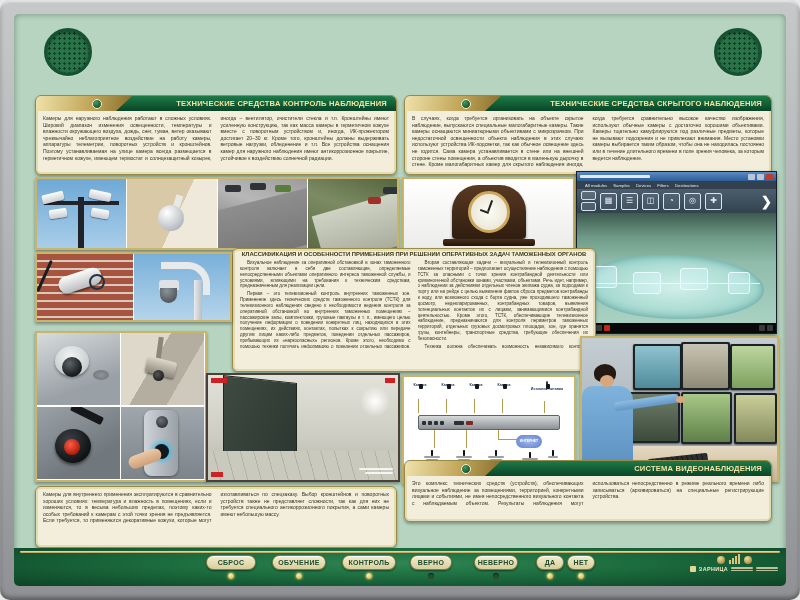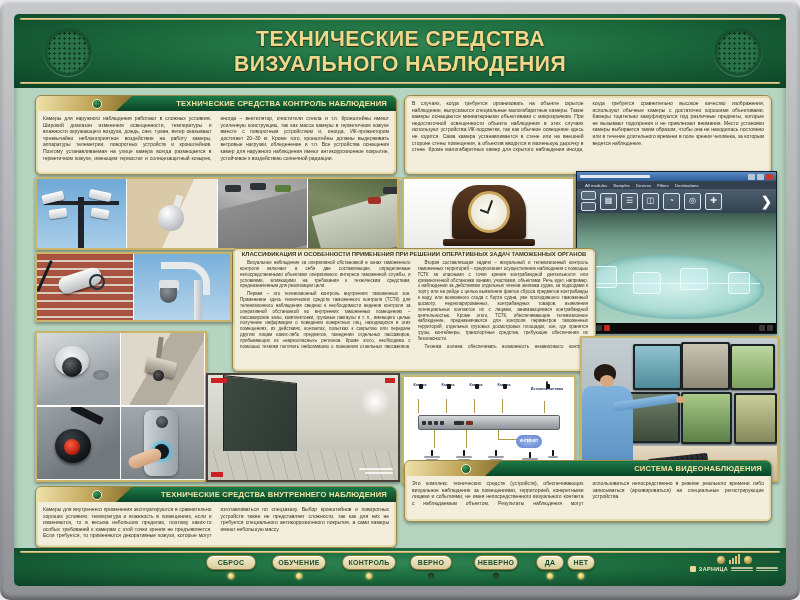--- a/index.html
+++ b/index.html
@@ -155,44 +155,42 @@
   .brand{font-size:5.4px;font-weight:bold;letter-spacing:.4px;color:#f5ecc4;}
   .fine{display:flex;flex-direction:column;gap:1px;}
   .fine i{display:block;width:22px;height:1.5px;background:rgba(240,230,188,.75);border-radius:1px;}
 </style>
 </head>
 <body>
 
 <div id="stand">
   <div class="board"></div>
 
-  <div class="band band-top">
-    <div class="gold-line" style="top:4px;"></div>
-    <div class="gold-line" style="bottom:4px;"></div>
-    <div class="title-wrap">
-      <div class="title-line">ТЕХНИЧЕСКИЕ СРЕДСТВА</div>
-      <div class="title-line">ВИЗУАЛЬНОГО НАБЛЮДЕНИЯ</div>
-    </div>
-  </div>
   <div class="grille" style="left:44px;"></div>
   <div class="grille" style="left:714px;"></div>
 
   <div class="panel" style="left:35px;top:95px;width:360px;height:78px;">
     <div class="panel-header">
       <div class="panel-tab">
           <span class="panel-led"></span>
         </div>
       <span class="panel-title">ТЕХНИЧЕСКИЕ СРЕДСТВА КОНТРОЛЬ НАБЛЮДЕНИЯ</span>
     </div>
     <div class="panel-body">
         <div class="twocol ind">Камеры для наружного наблюдения работают в сложных условиях. Широкий диапазон изменения освещенности, температуры и влажности окружающего воздуха, дождь, снег, туман, ветер оказывают чрезвычайно неблагоприятное воздействие на работу камеры, аппаратуры телеметрии, поворотных устройств и кронштейнов. Поэтому устанавливаемая на улице камера всегда размещается в герметичном кожухе, имеющем термостат и солнцезащитный козырек, иногда – вентилятор, очистители стекла и т.п. Кронштейны имеют усиленную конструкцию, так как масса камеры в герметичном кожухе вместе с поворотным устройством и, иногда, ИК-прожектором достигает 20–30 кг. Кроме того, кронштейны должны выдерживать ветровые нагрузки, обледенение и т.п. Все устройства оснащения камер для наружного наблюдения имеют антикоррозионное покрытие, устойчивое к воздействию солнечной радиации.</div>
       </div>
   </div>
 
   <div class="panel" style="left:404px;top:95px;width:366px;height:78px;">
+    <div class="panel-header">
+      <div class="panel-tab">
+          <span class="panel-led"></span>
+        </div>
+      <span class="panel-title">ТЕХНИЧЕСКИЕ СРЕДСТВА СКРЫТОГО НАБЛЮДЕНИЯ</span>
+    </div>
     <div class="panel-body">
         <div class="twocol ind">В случаях, когда требуется организовать на объекте скрытое наблюдение, выпускаются специальные малогабаритные камеры. Такие камеры оснащаются миниатюрными объективами с микрозрачком. При недостаточной освещенности объекта наблюдения в этих случаях используют устройства ИК-подсветки, так как обычное освещение здесь не годится. Сама камера устанавливается в стене или на внешней стороне стены помещения, а объектив вводится в маленькую дырочку в стене. Кроме малогабаритных камер для скрытого наблюдения иногда, когда требуется сравнительно высокое качество изображения, используют обычные камеры с достаточно хорошими объективами. Камеры тщательно камуфлируются под различные предметы, которые не вызывают подозрения и не привлекают внимания. Место установки камеры выбирается таким образом, чтобы она не находилась постоянно или в течение длительного времени в поле зрения человека, за которым ведется наблюдение.</div>
       </div>
   </div>
 
   <div class="photo-frame" style="left:35px;top:177px;width:360px;height:69px;">
     <div class="photo ph-pole">
       <div class="abs mast"></div>
       <div class="abs arm"></div>
       <div class="abs cam-s" style="left:6%;top:14px;transform:rotate(-14deg);"></div>
@@ -393,26 +391,20 @@
     <div class="kbd"></div>
     <div class="phn"></div>
     <div class="op-body"></div>
     <div class="op-hair"></div>
     <div class="op-face"></div>
     <div class="op-arm"></div>
     <div class="op-hand"></div>
   </div>
 
   <div class="panel" style="left:35px;top:486px;width:360px;height:60px;">
-    <div class="panel-header">
-      <div class="panel-tab">
-          <span class="panel-led"></span>
-        </div>
-      <span class="panel-title">ТЕХНИЧЕСКИЕ СРЕДСТВА ВНУТРЕННЕГО НАБЛЮДЕНИЯ</span>
-    </div>
     <div class="panel-body">
         <div class="twocol ind">Камеры для внутреннего применения эксплуатируются в сравнительно хороших условиях: температура и влажность в помещениях, если и изменяются, то в весьма небольших пределах, поэтому каких-то особых требований к камерам с этой точки зрения не предъявляется. Если требуется, то применяются декоративные кожухи, которые могут изготавливаться по спецзаказу. Выбор кронштейнов и поворотных устройств также не представляет сложности, так как для них не требуется специального антикоррозионного покрытия, а сами камеры имеют небольшую массу.</div>
       </div>
   </div>
 
   <div class="panel" style="left:404px;top:460px;width:366px;height:60px;">
     <div class="panel-header">
       <div class="panel-tab">
           <span class="panel-led"></span>
         </div>

